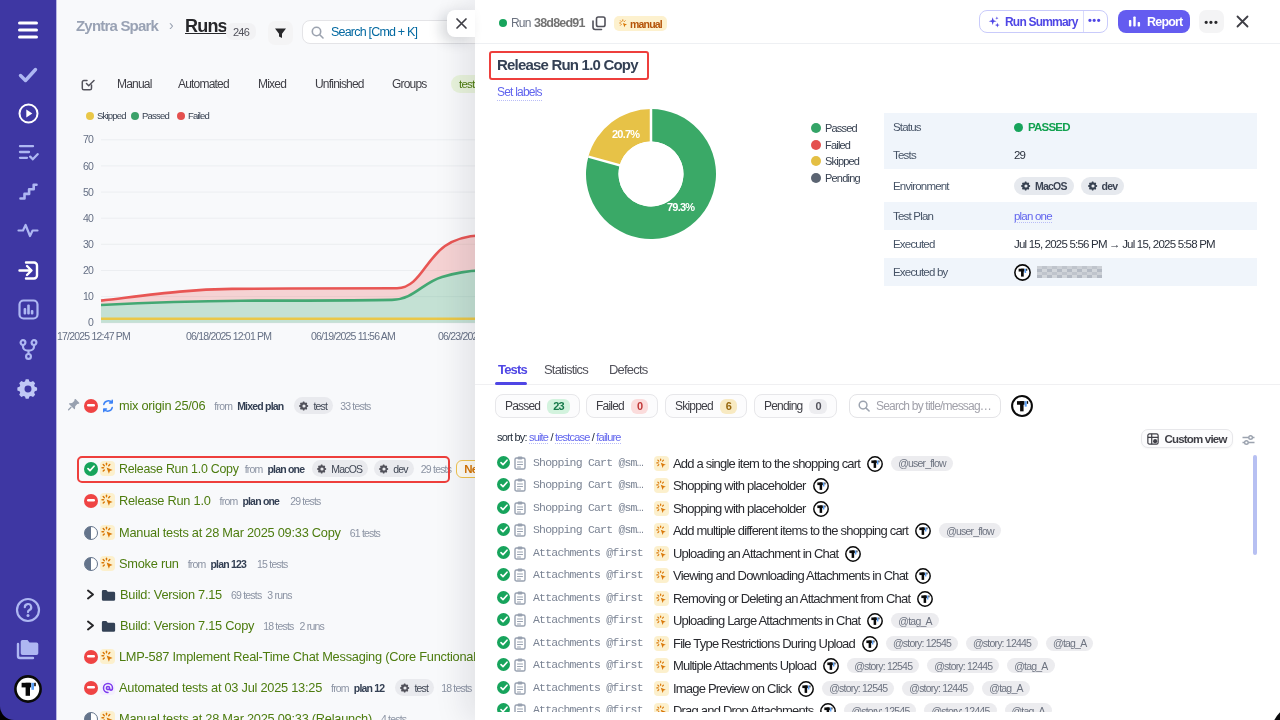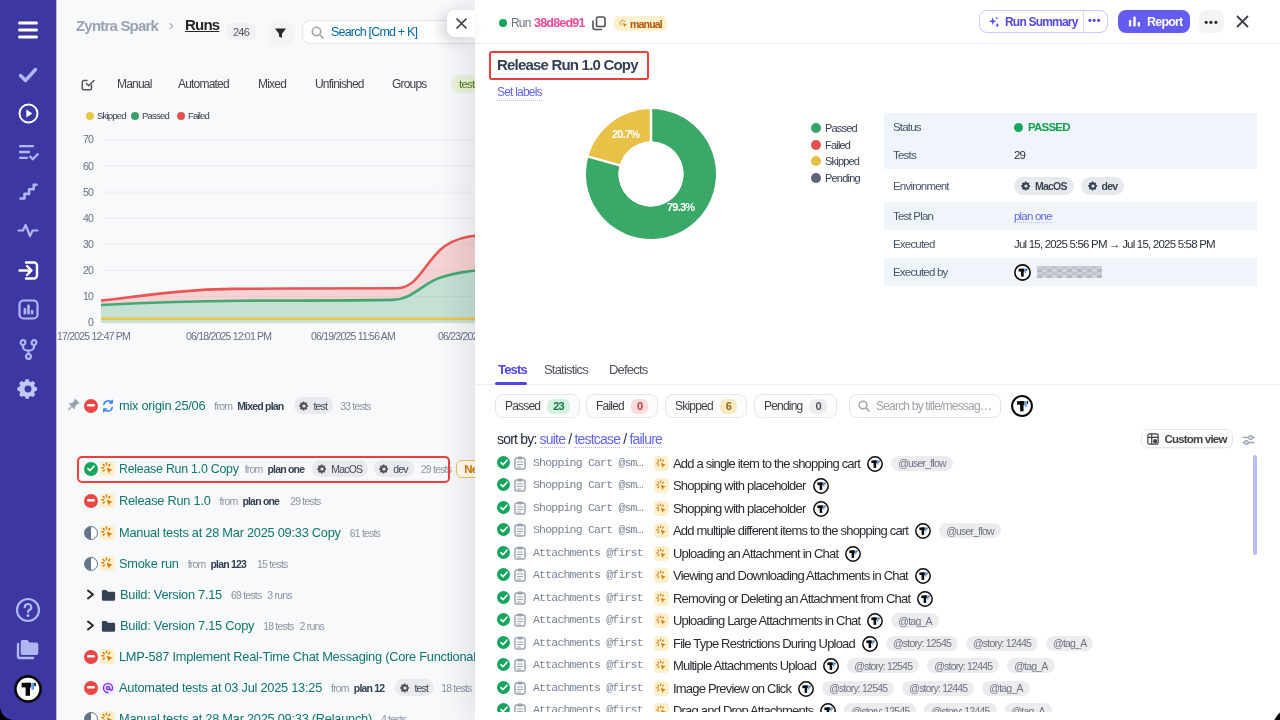--- a/index.html
+++ b/index.html
@@ -13,21 +13,21 @@
   #page { position:absolute; left:56px; top:0; width:1224px; height:720px; background:#f8f9fb; overflow:hidden; border-left:1px solid #b9b7e3; }
   
   #drawer { position:absolute; left:475px; top:0; width:805px; height:720px; background:#fff; box-shadow:-10px 0 30px rgba(15,23,42,.10); z-index:10; }
   #closebox { position:absolute; left:447px; top:10px; width:28px; height:27px; background:#fff; border-radius:8px 0 0 8px; box-shadow:-6px 4px 14px rgba(15,23,42,.16); z-index:11; display:flex; align-items:center; justify-content:center; }
   .tabtxt { font-size:12px; font-weight:500; color:#3f3f46; }
   .leg { font-size:9.5px; color:#374151; display:flex; align-items:center; }
   .leg i { width:8px; height:8px; border-radius:50%; margin-right:3px; display:inline-block; }
   .xlab { font-size:10.5px; color:#667085; white-space:nowrap; }
   .row { position:absolute; left:0; width:800px; height:31px; display:flex; align-items:center; white-space:nowrap; }
   .row > * { flex:none; }
-  .rtitle { font-size:12.8px; letter-spacing:-0.25px; color:#0f766e; margin-right:9px; white-space:nowrap; }
+  .rtitle { font-size:12.8px; letter-spacing:-0.25px; color:#4d7c0f; margin-right:9px; white-space:nowrap; }
   .rfrom { font-size:10.5px; color:#8b93a3; margin-right:5px; }
   .rplan { font-size:10.5px; font-weight:700; color:#344054; margin-right:11px; }
   .rgrey { font-size:10.5px; color:#8b93a3; margin-right:10px; white-space:nowrap; }
   .gpill { display:inline-flex; align-items:center; background:#e9eaee; border-radius:9px; height:17px; padding:0 6px 0 5px; font-size:10.5px; color:#3f4654; margin-right:7px; }
   .gpill svg { margin-right:4px; }
   .stat { width:14px; height:14px; border-radius:50%; flex:none; }
   .icbox { width:15px; height:15px; border-radius:4px; flex:none; display:flex; align-items:center; justify-content:center; }
   .pin { position:absolute; }
   .dleg { font-size:11px; color:#374151; display:flex; align-items:center; }
   .dleg i { width:10px; height:10px; border-radius:50%; margin-right:4px; display:inline-block; }
@@ -45,21 +45,21 @@
   .tmono { font-family:"Liberation Mono", monospace; font-size:11.5px; color:#7b8494; white-space:nowrap; }
   .ttitle { font-size:13px; font-weight:500; color:#2a2b30; white-space:nowrap; }
   .tag { display:inline-flex; align-items:center; background:#ececef; border-radius:8px; height:15px; padding:0 7px; font-size:10.5px; color:#6d7380; white-space:nowrap; }
 </style>
 </head>
 <body>
   <div id="page">
 
     <div class="abs" style="left:19px;top:17px;font-size:15px;font-weight:700;color:#99a2b4;">Zyntra Spark</div>
     <div class="abs" style="left:112px;top:17px;font-size:14px;color:#9aa3b2;">›</div>
-    <div class="abs" style="left:128px;top:16px;font-size:15px;font-weight:700;color:#27272a;text-decoration:underline;">Runs</div>
+    <div class="abs" style="left:128px;top:16px;font-size:18px;font-weight:700;color:#27272a;text-decoration:underline;">Runs</div>
     <div class="abs" style="left:169px;top:23px;background:#f2f2f4;border-radius:7px;height:17px;padding:0 7px;font-size:11px;color:#52525b;display:flex;align-items:center;">246</div>
     <div class="abs" style="left:211px;top:21px;width:25px;height:24px;background:#f4f4f5;border-radius:7px;display:flex;align-items:center;justify-content:center;">
       <svg width="13" height="13" viewBox="0 0 13 13">
         <path d="M1 1.5 h11 L8 6.8 V11 l-3-1.5 V6.8 Z" fill="#27272a"></path>
       </svg>
     </div>
     <div class="abs" style="left:245px;top:20px;width:207px;height:24px;border:1px solid #e4e4e7;border-radius:8px;background:#fff;display:flex;align-items:center;padding:0 8px;">
       <svg width="13" height="13" viewBox="0 0 13 13" style="flex:none">
         <circle cx="5.5" cy="5.5" r="4.2" stroke="#9ca3af" stroke-width="1.6" fill="none"></circle>
         <path d="M8.8 8.8 L12 12" stroke="#9ca3af" stroke-width="1.6" stroke-linecap="round"></path>
@@ -429,21 +429,21 @@
   <div id="closebox">
     <svg width="13" height="13" viewBox="0 0 13 13">
       <path d="M2 2 L11 11 M11 2 L2 11" stroke="#3f3f46" stroke-width="1.7" stroke-linecap="round"></path>
     </svg>
   </div>
   <div id="drawer">
 
     <div class="abs" style="left:0;top:0;width:805px;height:44px;border-bottom:1px solid #eef0f3;"></div>
     <span class="abs" style="left:24px;top:19px;width:8px;height:8px;border-radius:50%;background:#17a45c;"></span>
     <span class="abs" style="left:36px;top:16px;font-size:12px;color:#6b7280;">Run</span>
-    <span class="abs" style="left:59px;top:16px;font-size:12.5px;font-weight:700;color:#ec4899;">38d8ed91</span>
+    <span class="abs" style="left:59px;top:16px;font-size:12.5px;font-weight:700;color:#737373;">38d8ed91</span>
     <span class="abs" style="left:117px;top:16px;"><svg width="14" height="15" viewBox="0 0 14 15">
         <rect x="4.5" y="1" width="8.5" height="9.5" rx="1.8" stroke="#52525b" stroke-width="1.6" fill="none"></rect>
         <path d="M9.5 13.5 H3.2 A2.2 2.2 0 0 1 1 11.3 V5" stroke="#52525b" stroke-width="1.6" fill="none" stroke-linecap="round"></path>
       </svg></span>
     <span class="abs" style="left:139px;top:16px;height:15px;display:inline-flex;align-items:center;background:#fdf1ce;border-radius:5px;padding:0 5px;">
       <svg width="9" height="9" viewBox="0 0 13 13" style="margin-right:2px">
         <g stroke="#d97706" stroke-width="1.4" stroke-linecap="round">
           <path d="M5.5 1.2 v1.6"></path>
           <path d="M2.2 2.6 l1.1 1.1"></path>
           <path d="M1 5.8 h1.6"></path>
@@ -571,21 +571,21 @@
     <div class="abs" style="left:536px;top:395px;">
       <svg width="22" height="22" viewBox="0 0 28 28">
         <circle cx="14" cy="14" r="12.6" fill="#fff" stroke="#0a0a0a" stroke-width="2.6"></circle>
         <rect x="7.6" y="7.8" width="9.6" height="4.6" fill="#0a0a0a"></rect>
         <rect x="11.6" y="7.8" width="4.4" height="13" fill="#0a0a0a"></rect>
         <rect x="17.4" y="7.8" width="2.6" height="7" fill="#5aa0f8"></rect>
         <rect x="20.2" y="7.8" width="1.6" height="3.4" fill="#0a0a0a"></rect>
       </svg>
     </div>
 
-    <div class="abs" style="left:22px;top:431px;font-size:14px;color:#1f2937;">sort by: <span style="color:#6165ee;border-bottom:1.5px dotted #b9bdf7;">suite</span> / <span style="color:#6165ee;border-bottom:1.5px dotted #b9bdf7;">testcase</span> / <span style="color:#6165ee;border-bottom:1.5px dotted #b9bdf7;">failure</span></div>
+    <div class="abs" style="left:22px;top:431px;font-size:11px;color:#1f2937;">sort by: <span style="color:#6165ee;border-bottom:1.5px dotted #b9bdf7;">suite</span> / <span style="color:#6165ee;border-bottom:1.5px dotted #b9bdf7;">testcase</span> / <span style="color:#6165ee;border-bottom:1.5px dotted #b9bdf7;">failure</span></div>
     <div class="abs" style="left:666px;top:429px;width:92px;height:19px;background:#fcfcfd;border:1px solid #e7e7ea;border-radius:7px;display:flex;align-items:center;justify-content:center;box-shadow:0 1px 2px rgba(0,0,0,.04);">
       <svg width="12" height="12" viewBox="0 0 14 14" style="margin-right:5px">
         <rect x="1" y="1" width="12" height="12" rx="2" stroke="#3f3f46" stroke-width="1.4" fill="none"></rect>
         <path d="M1 5 h12 M5.5 1 v12" stroke="#3f3f46" stroke-width="1.4"></path>
         <circle cx="9.5" cy="9.5" r="2.4" fill="#3f3f46"></circle>
       </svg>
       <span style="font-size:11.5px;font-weight:600;color:#3f3f46;">Custom view</span>
     </div>
     <div class="abs" style="left:767px;top:432px;"><svg width="13" height="12" viewBox="0 0 13 12">
         <g stroke="#9ca3af" stroke-width="1.4" fill="none">

